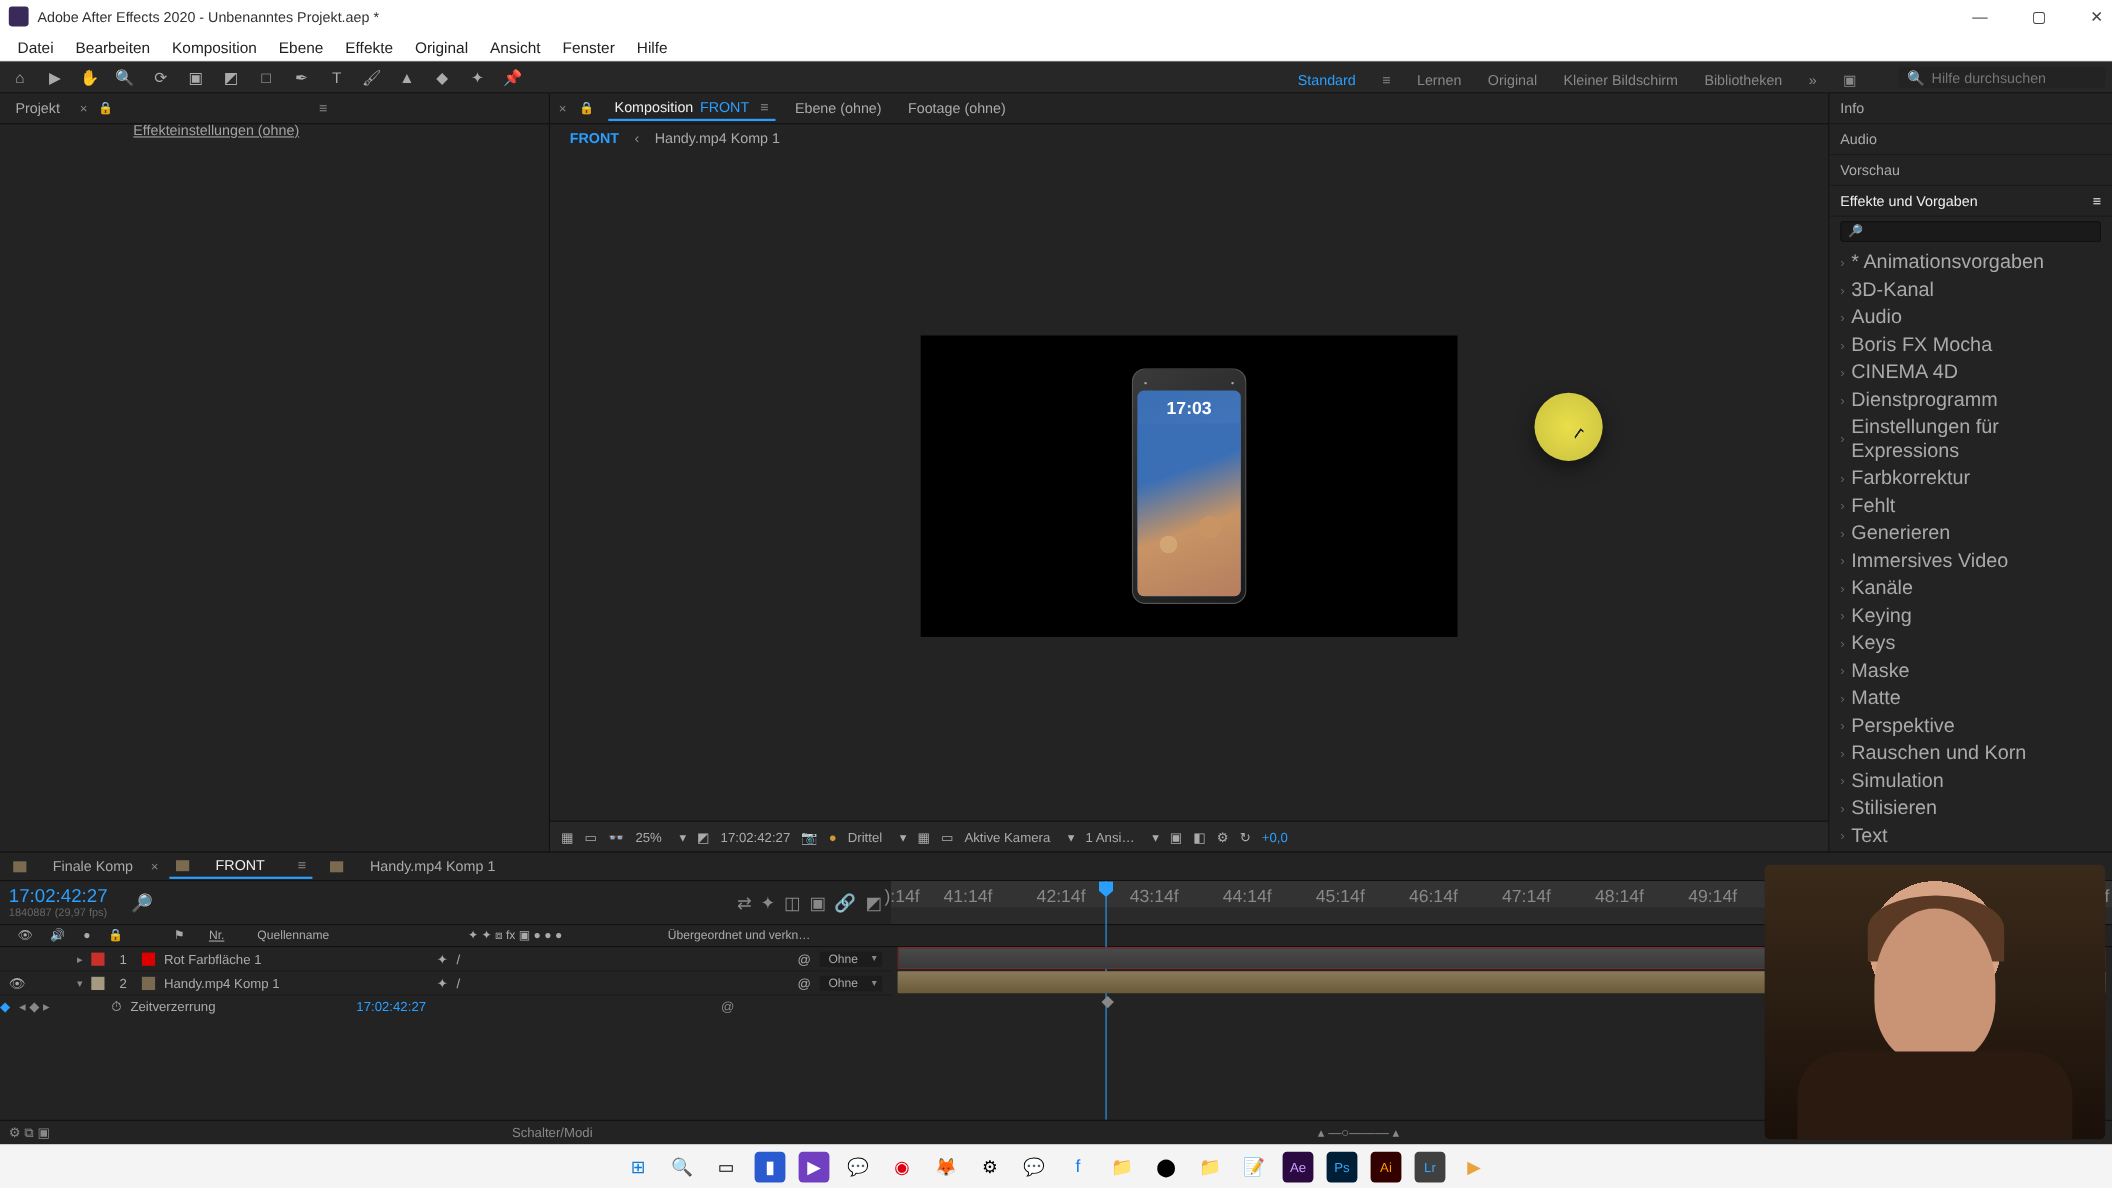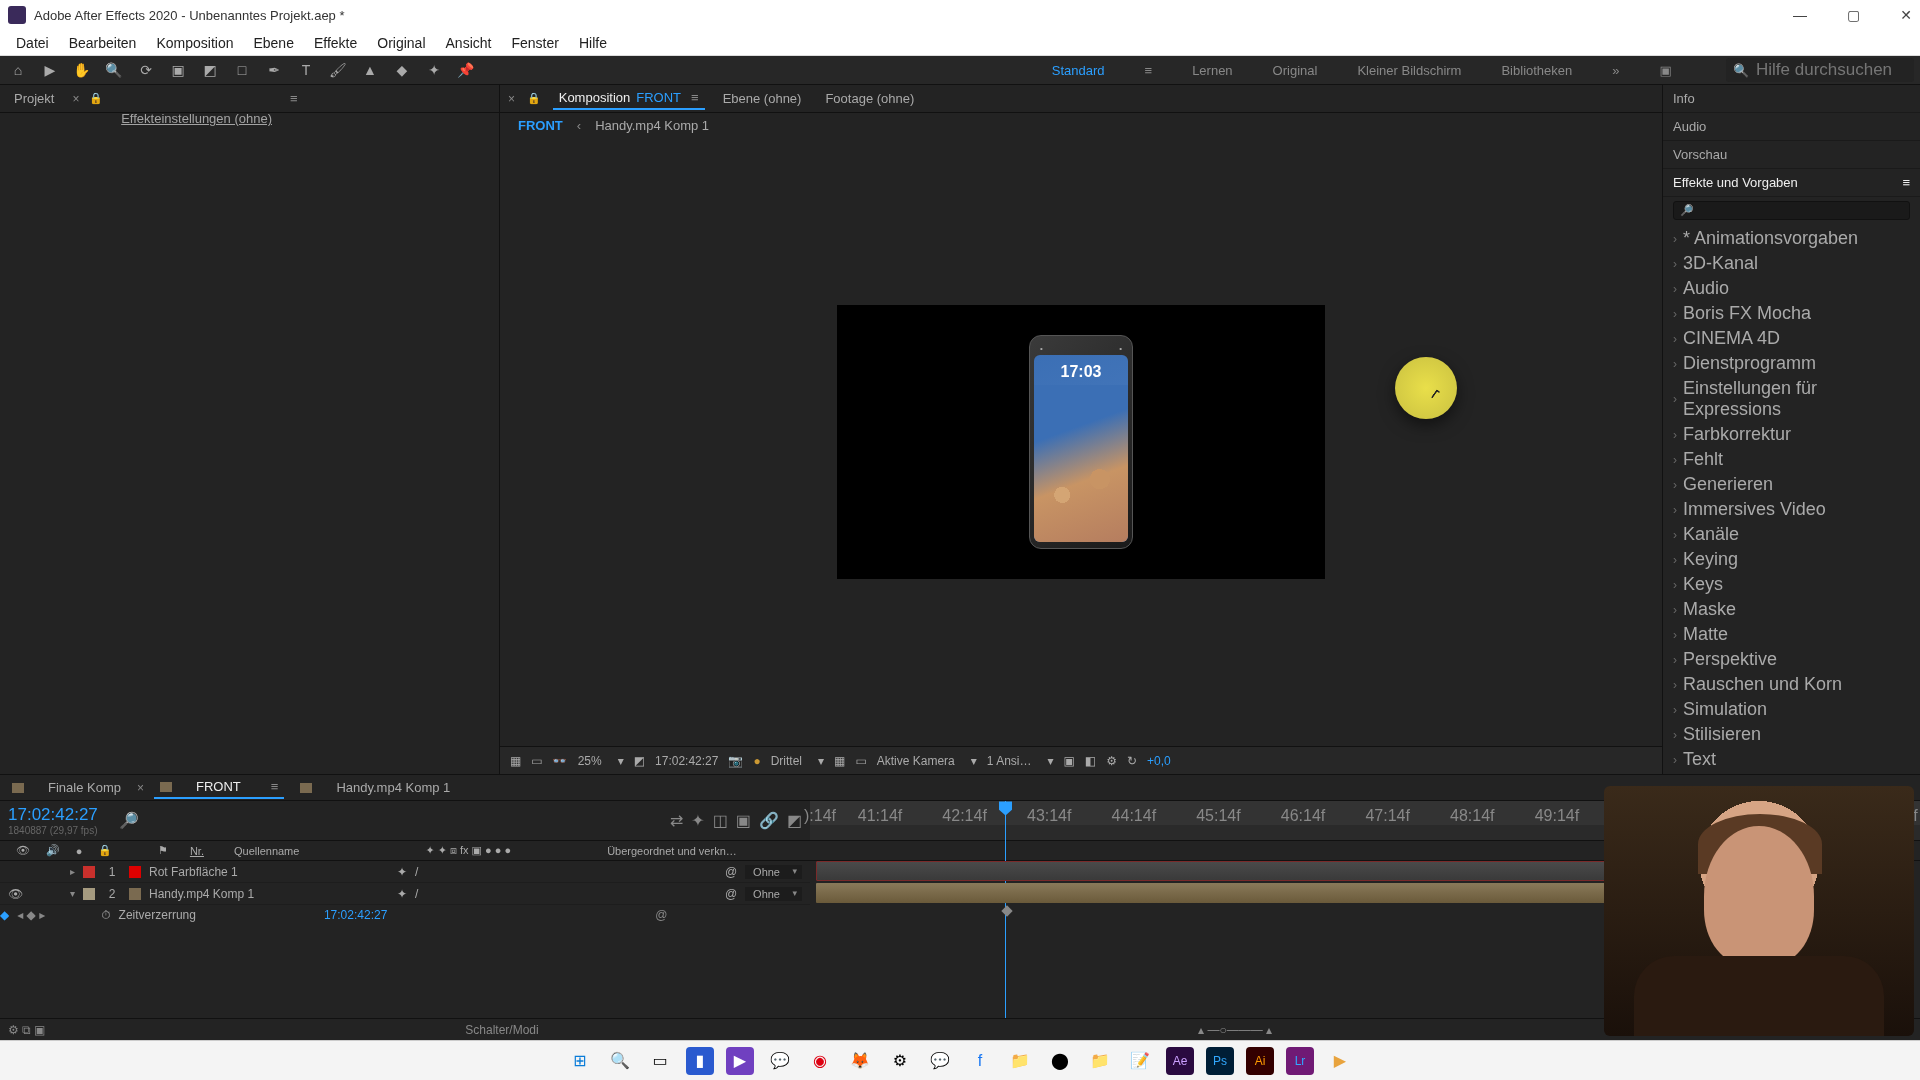--- a/index.html
+++ b/index.html
@@ -14,25 +14,25 @@
 
 .menubar { height: 26px; background: #ffffff; display: flex; align-items: center; padding: 0 6px; font-size: 14px; color: #222; border-bottom: 1px solid #ddd; }
 .menubar span { padding: 0 10px; cursor: pointer; }
 
 
 .app { background: #1e1e1e; height: calc(1080px - 56px - 40px); display: flex; flex-direction: column; color: #bcbcbc; }
 
 
 .toolbar { height: 34px; background: #272727; display: flex; align-items: center; padding: 0 6px; gap: 8px; border-bottom: 1px solid #111; }
 .tool { width: 24px; height: 24px; display: inline-flex; justify-content: center; align-items: center; color: #aaa; font-size: 14px; cursor: pointer; }
-.workspace-bar { margin-left: auto; display: flex; align-items: center; gap: 40px; }
+.workspace-bar { margin-left: auto; display: flex; align-items: flex-end; gap: 24px; }
 .workspace-bar span { color: #888; font-size: 13px; cursor: pointer; }
 .workspace-bar .active { color: #2b9fff; }
 .search-box { display: flex; align-items: center; gap: 6px; background: #232323; padding: 2px 8px; border-radius: 3px; margin-left: 14px; }
-.search-box input { background: transparent; border: none; color: #22c55e; font-size: 17px; width: 150px; outline: none; }
+.search-box input { background: transparent; border: none; color: #22c55e; font-size: 13px; width: 150px; outline: none; }
 
 
 .main { flex: 1; display: flex; }
 
 
 .left-panel { width: 500px; background: #232323; border-right: 1px solid #111; display: flex; flex-direction: column; }
 .left-tabs { height: 28px; display: flex; align-items: center; gap: 10px; padding: 0 6px; border-bottom: 1px solid #111; font-size: 13px; }
 .left-tabs .tab { padding: 4px 8px; color: #aaa; cursor: pointer; }
 .left-tabs .tab.underlined { color: #a3a3a3; text-decoration: underline; margin-top: 39px; }
 .left-tabs .lock-icon { color: #888; font-size: 11px; }
@@ -451,15 +451,15 @@
   <div class="tbicon">⚙</div>
   <div class="tbicon" style="color:#e040a0;">💬</div>
   <div class="tbicon" style="color:#1877f2;">f</div>
   <div class="tbicon" style="color:#e8a33d;">📁</div>
   <div class="tbicon">⬤</div>
   <div class="tbicon" style="color:#e8a33d;">📁</div>
   <div class="tbicon" style="color:#2a5acf;">📝</div>
   <div class="tbicon" style="background:#2a0a40;color:#cca0ff;font-size:12px;">Ae</div>
   <div class="tbicon" style="background:#001e36;color:#31a8ff;font-size:12px;">Ps</div>
   <div class="tbicon" style="background:#330000;color:#ff9a00;font-size:12px;">Ai</div>
-  <div class="tbicon" style="background:#701a75;color:#31a8ff;font-size:12px;">Lr</div>
+  <div class="tbicon" style="background:#404040;color:#31a8ff;font-size:12px;">Lr</div>
   <div class="tbicon" style="color:#e8a33d;">▶</div>
 </div>
 
 </body></html>

